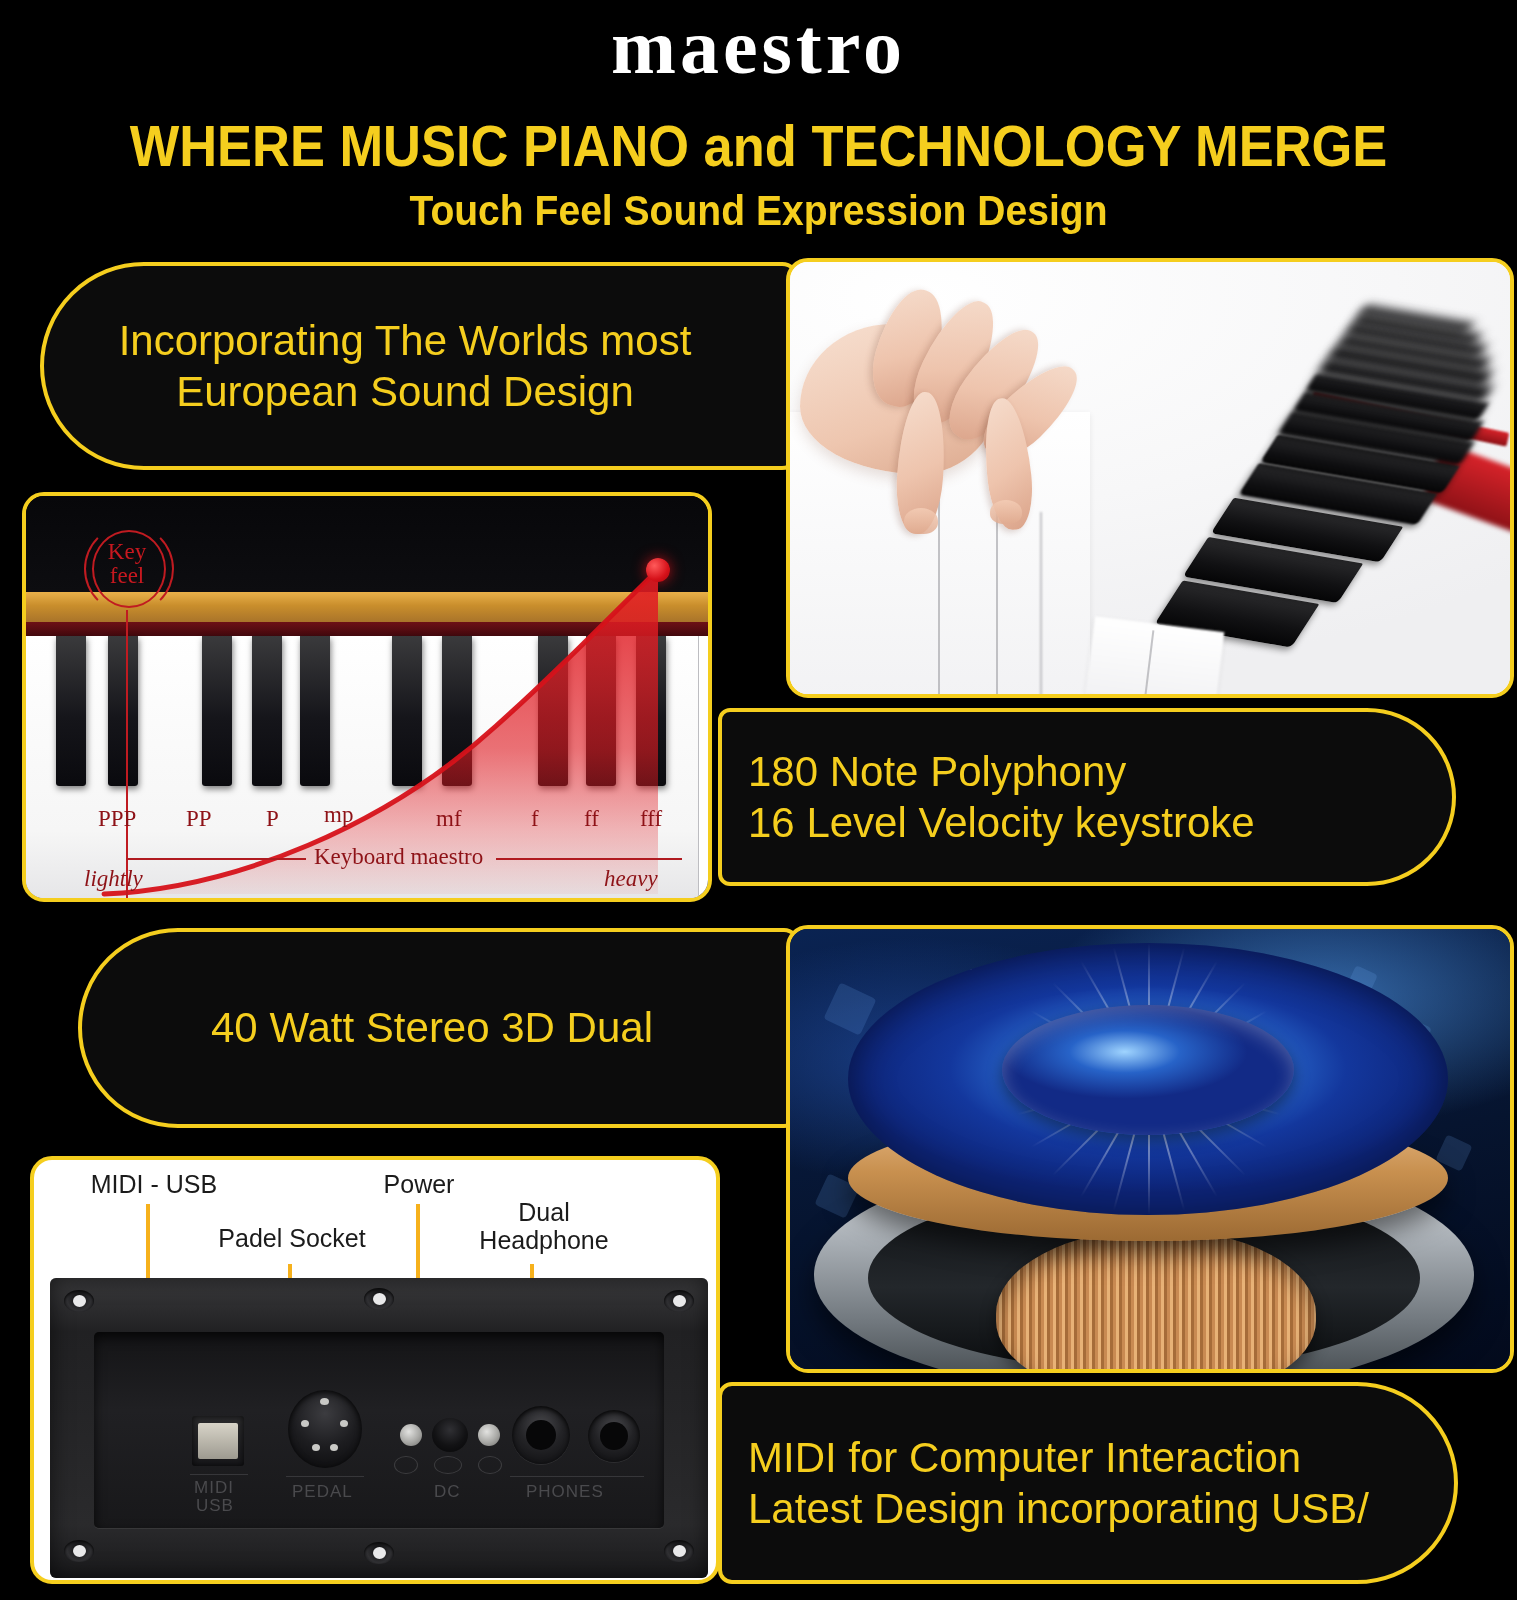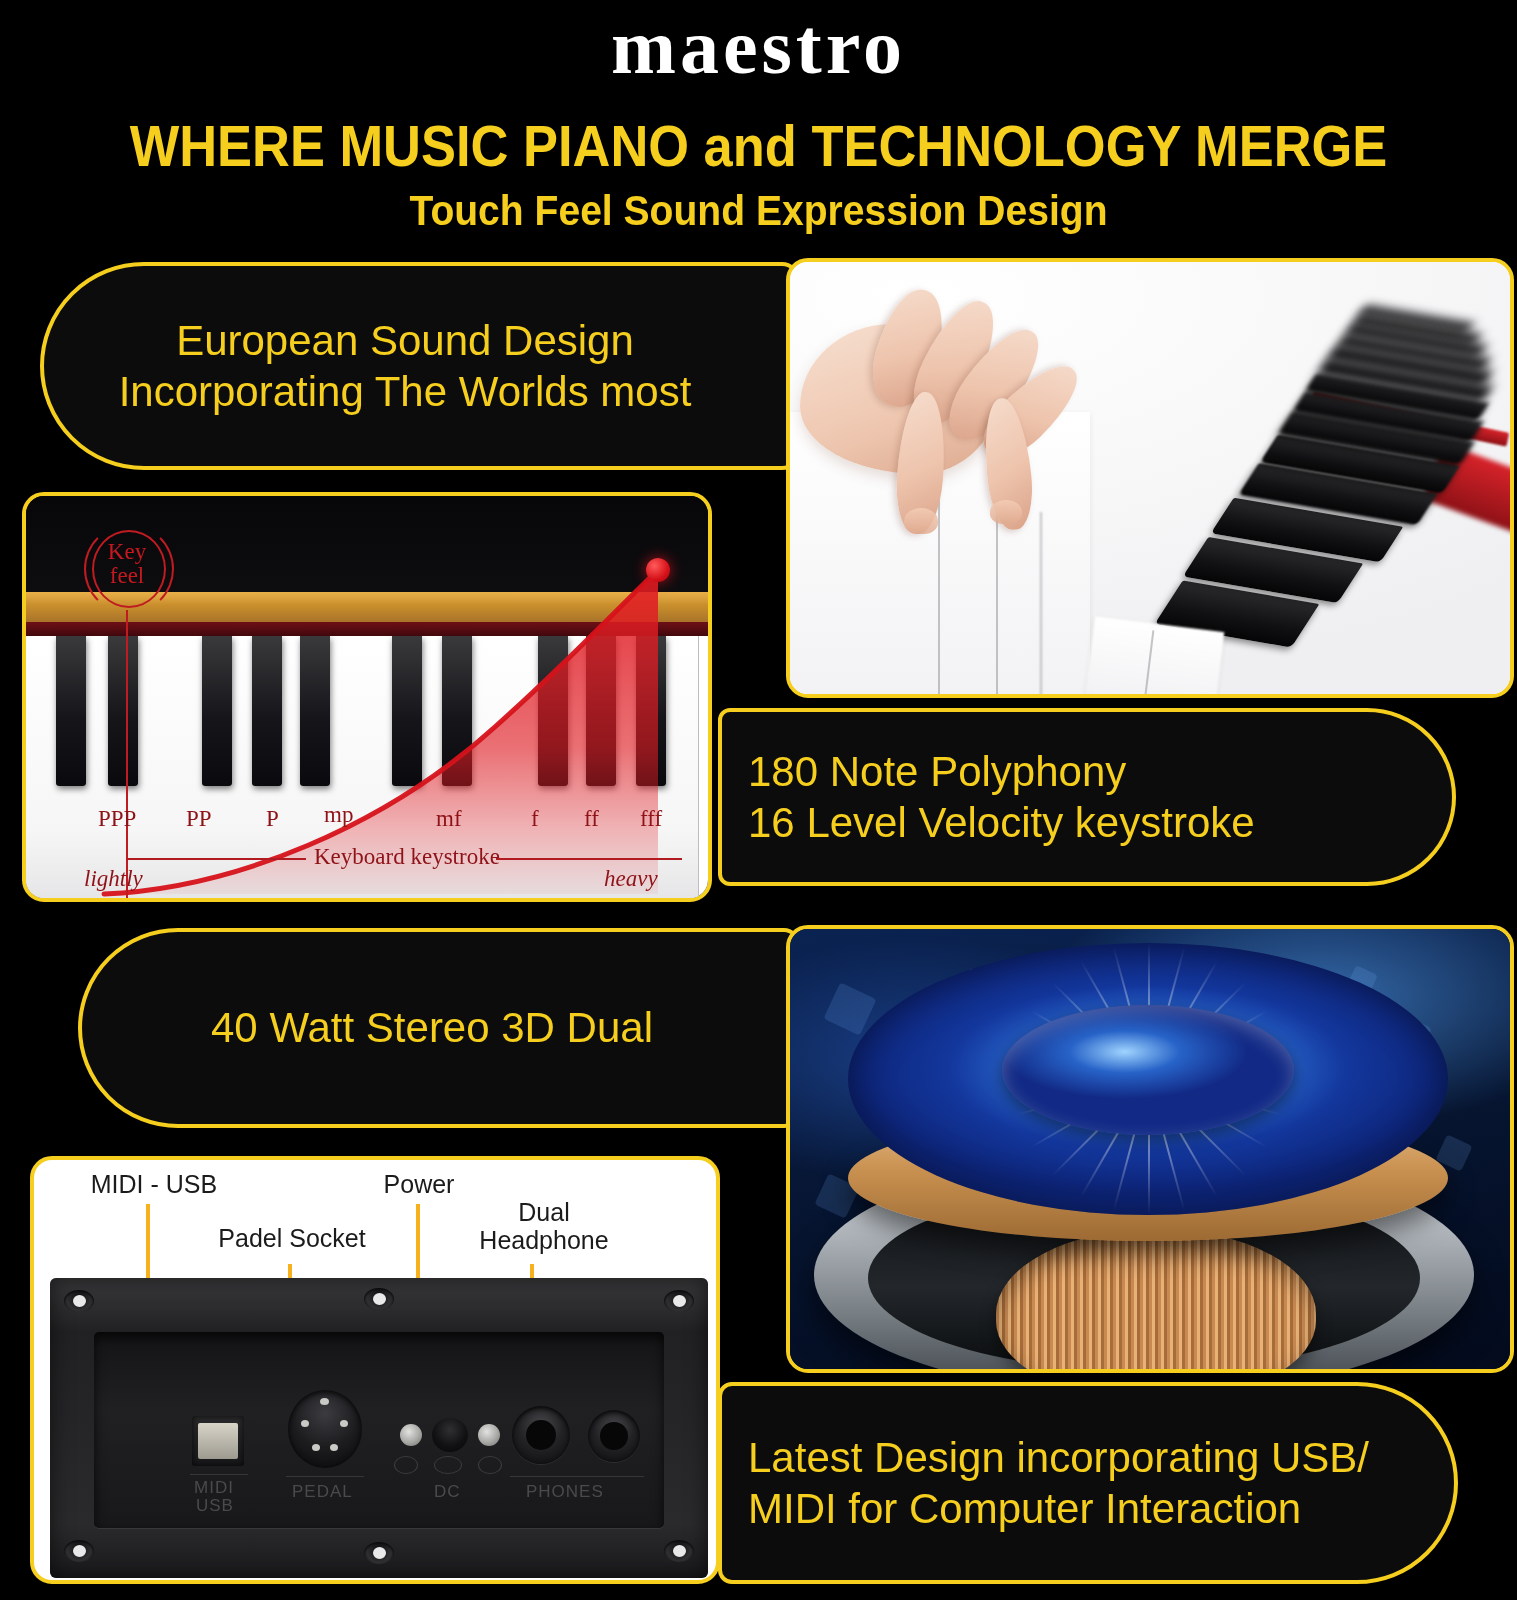--- a/index.html
+++ b/index.html
@@ -199,22 +199,22 @@
 <body>
 
 <div id="stage">
 
   <div class="brand">maestro</div>
   <div class="headline">WHERE MUSIC PIANO and TECHNOLOGY MERGE</div>
   <div class="subhead">Touch Feel Sound Expression Design</div>
 
   <div class="callout" id="box-european">
     <div class="txt">
+      <div>Incorporating The Worlds most</div>
       <div>European Sound Design</div>
-      <div>Incorporating The Worlds most</div>
     </div>
   </div>
 
   <div class="photo" id="photo-hand">
     <div class="pk-wrap">
       <div class="pk-bg"></div>
 
       <div class="whitebody" style="left:0;top:150px;width:300px;height:290px;"></div>
       <div class="wline" style="left:148px;top:150px;width:2px;height:290px;"></div>
       <div class="wline" style="left:206px;top:210px;width:2px;height:230px;"></div>
@@ -319,21 +319,21 @@
     <div class="dyn" style="left:160px;top:310px;">PP</div>
     <div class="dyn" style="left:240px;top:310px;">P</div>
     <div class="dyn" style="left:298px;top:306px;">mp</div>
     <div class="dyn" style="left:410px;top:310px;">mf</div>
     <div class="dyn" style="left:505px;top:310px;">f</div>
     <div class="dyn" style="left:558px;top:310px;">ff</div>
     <div class="dyn" style="left:614px;top:310px;">fff</div>
 
     <div class="velrule" style="left:100px;top:362px;width:180px;"></div>
     <div class="velrule" style="left:470px;top:362px;width:186px;"></div>
-    <div class="dynlabel" style="left:288px;top:348px;font-style:normal;">Keyboard keystroke</div>
+    <div class="dynlabel" style="left:288px;top:348px;font-style:normal;">Keyboard maestro</div>
     <div class="dynlabel" style="left:58px;top:370px;">lightly</div>
     <div class="dynlabel" style="left:578px;top:370px;">heavy</div>
   </div>
 
   <div class="callout" id="box-polyphony">
     <div class="txt">
       <div>180 Note Polyphony</div>
       <div>16 Level Velocity keystroke</div>
     </div>
   </div>
@@ -474,18 +474,18 @@
         <div class="silk" style="left:198px;top:150px;">PEDAL</div>
         <div class="silk" style="left:340px;top:150px;">DC</div>
         <div class="silkline" style="left:416px;top:144px;width:134px;"></div>
         <div class="silk" style="left:432px;top:150px;">PHONES</div>
       </div>
     </div>
   </div>
 
   <div class="callout" id="box-latest">
     <div class="txt">
+      <div>MIDI for Computer Interaction</div>
       <div>Latest Design incorporating USB/</div>
-      <div>MIDI for Computer Interaction</div>
     </div>
   </div>
 
 </div>
 
 </body></html>

